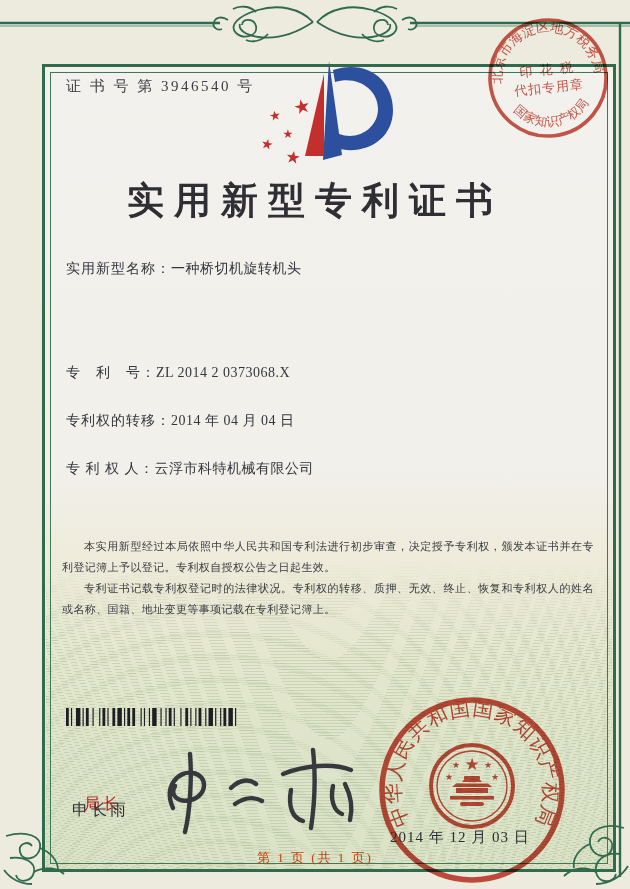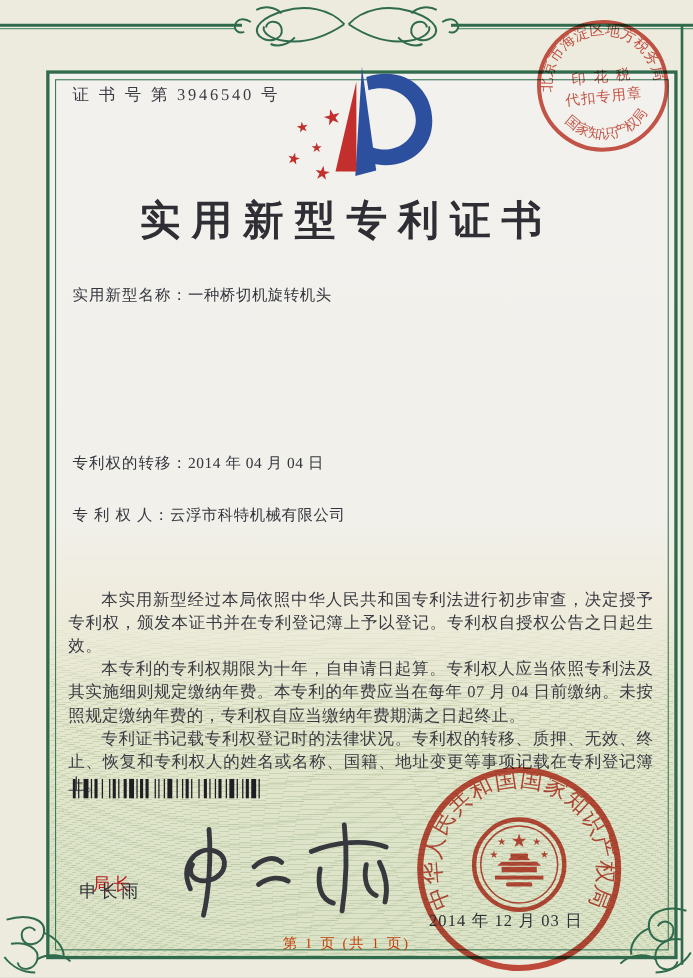--- a/index.html
+++ b/index.html
@@ -33,21 +33,21 @@
   }
   .cert-no{left:66px;top:77px;font-size:15px;letter-spacing:2.5px;color:#3c3d44;}
   .title{
     left:0;top:176px;width:100%;text-align:center;
     font-size:37px;font-weight:700;letter-spacing:10px;color:#2e2e34;
   }
   .field{left:66px;width:520px;font-size:14px;color:#35363d;letter-spacing:.5px;white-space:nowrap;}
   .field .lbl{letter-spacing:1px;}
   .paras{
     left:62px;top:536px;width:532px;
-    font-size:15px;line-height:21px;color:#3a3b42;text-align:justify;
+    font-size:11px;line-height:21px;color:#3a3b42;text-align:justify;
   }
   .paras p{margin:0;text-indent:2em;letter-spacing:.4px;}
   .officer-title{left:84px;top:794px;font-size:16px;color:#b91c1c;letter-spacing:3px;}
   .officer-name{left:72px;top:800px;font-size:16px;color:#2f3036;letter-spacing:3px;}
   .seal-date{left:390px;top:828px;font-size:15px;color:#2e2f35;letter-spacing:1px;z-index:6;}
   .footer{left:0;top:849px;width:100%;text-align:center;font-size:13px;color:#c2410c;letter-spacing:2px;}
   .seal{mix-blend-mode:multiply;}
   svg text{font-family:"Liberation Serif","DejaVu Serif",serif;}
 </style>
 </head>
@@ -121,30 +121,32 @@
     </text>
     <text x="66" y="62" font-size="13" fill="#c53b2c" text-anchor="middle" letter-spacing="2">印 花 税</text>
     <text x="66" y="80" font-size="13" fill="#c53b2c" text-anchor="middle" letter-spacing="1">代扣专用章</text>
   </svg>
 
   <div class="abs title">实用新型专利证书</div>
 
   <div class="abs field" style="top:260px;">
     <span class="lbl">实用新型名称：</span><span>一种桥切机旋转机头</span>
   </div>
+  <div class="abs field" style="top:364px;">
+    <span class="lbl">专　利　号：</span><span>ZL 2014 2 0373068.X</span>
+  </div>
   <div class="abs field" style="top:412px;">
     <span class="lbl">专利权的转移：</span><span>2014 年 04 月 04 日</span>
   </div>
   <div class="abs field" style="top:460px;">
     <span class="lbl">专 利 权 人：</span><span>云浮市科特机械有限公司</span>
   </div>
 
   <div class="abs paras">
     <p>本实用新型经过本局依照中华人民共和国专利法进行初步审查，决定授予专利权，颁发本证书并在专利登记簿上予以登记。专利权自授权公告之日起生效。</p>
-    <p>本专利的专利权期限为十年，自申请日起算。专利权人应当依照专利法及其实施细则规定缴纳年费。本专利的年费应当在每年 07 月 04 日前缴纳。未按照规定缴纳年费的，专利权自应当缴纳年费期满之日起终止。</p>
     <p>专利证书记载专利权登记时的法律状况。专利权的转移、质押、无效、终止、恢复和专利权人的姓名或名称、国籍、地址变更等事项记载在专利登记簿上。</p>
   </div>
 
   <div class="abs" style="left:66px;top:708px;width:174px;height:18px;">
     <svg width="174" height="18" viewBox="0 0 174 18">
         <rect x="0.00" y="0" width="2.81" height="18" fill="#1e1e24"></rect>
         <rect x="4.97" y="0" width="1.16" height="18" fill="#1e1e24"></rect>
         <rect x="9.94" y="0" width="4.47" height="18" fill="#1e1e24"></rect>
         <rect x="16.57" y="0" width="1.16" height="18" fill="#1e1e24"></rect>
         <rect x="19.89" y="0" width="2.81" height="18" fill="#1e1e24"></rect>

